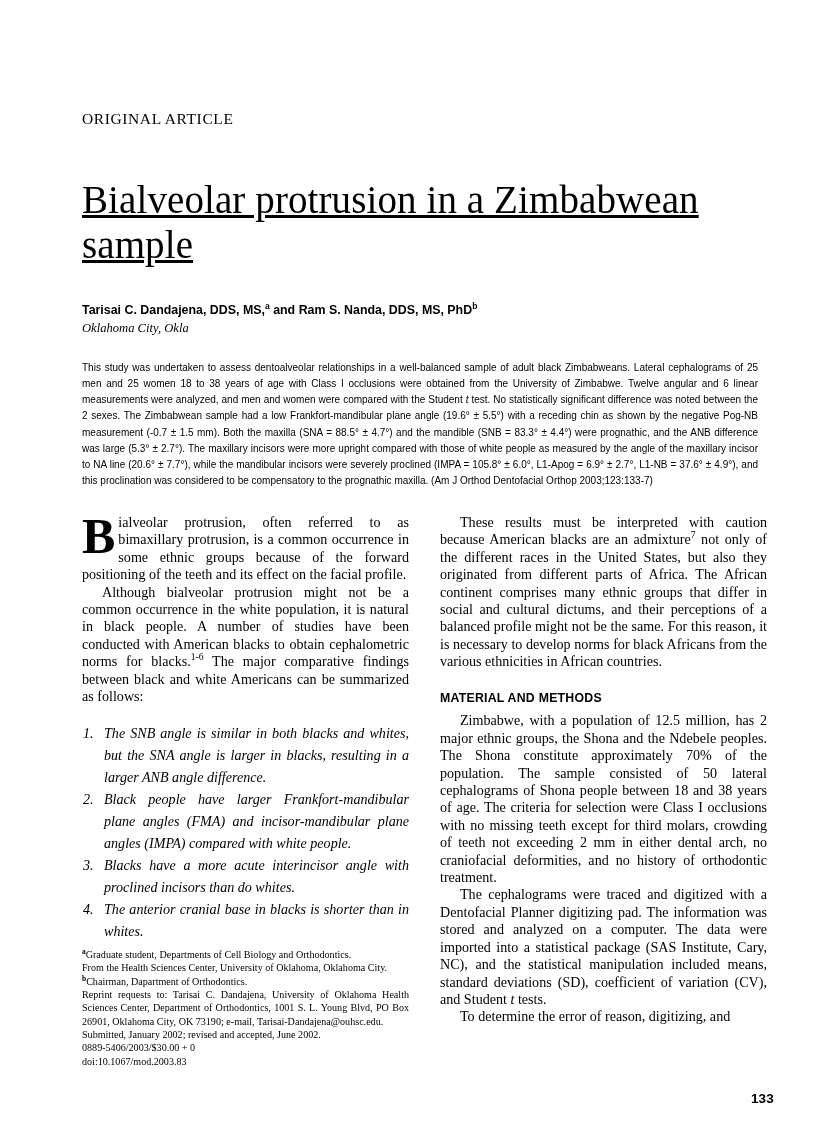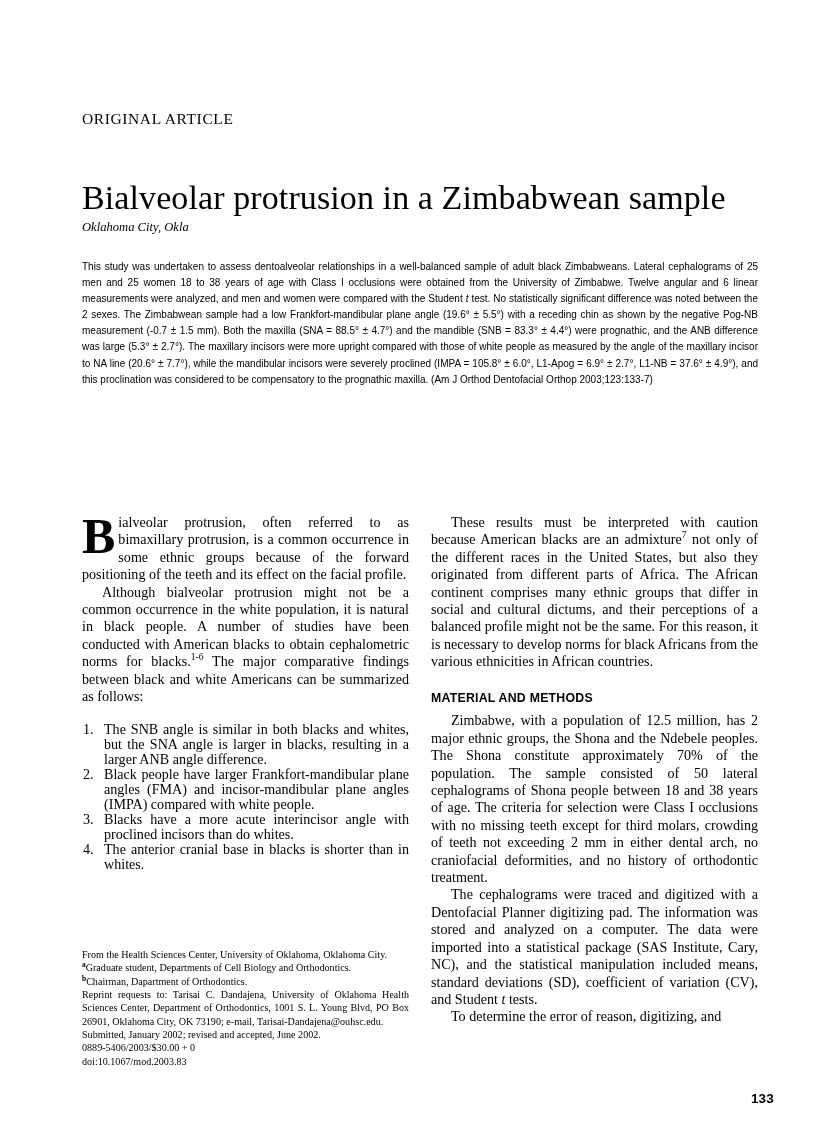--- a/index.html
+++ b/index.html
@@ -31,26 +31,27 @@
   
   .kicker {
     font-family: "Liberation Serif", "DejaVu Serif", serif;
     font-size: 15.5px;
     letter-spacing: 0.6px;
     margin-top: 62px;
     line-height: 1.1;
   }
   .article-title {
     font-family: "Liberation Serif", "DejaVu Serif", serif;
-    font-size: 34px;
+    font-size: 39px;
     font-weight: normal;
     line-height: 1.15;
     margin: 0;
     padding-top: 51px;
     letter-spacing: 0.1px;
+    text-decoration: underline;
   }
   .authors {
     font-family: "Liberation Sans", "DejaVu Sans", sans-serif;
     font-size: 12.4px;
     font-weight: bold;
     margin-top: 35px;
     line-height: 1.25;
   }
   .authors sup {
     font-size: 8.6px;
@@ -85,21 +86,21 @@
     top: 466px;
     width: 676px;
     height: 600px;
   }
   .col {
     position: absolute;
     top: 0;
     width: 327px;
   }
   .col-left  { left: 0px; }
-  .col-right { left: 349px; }
+  .col-right { left: 358px; }
 
   .body-text {
     font-family: "Liberation Serif", "DejaVu Serif", serif;
     font-size: 14.1px;
     line-height: 17.4px;
     text-align: justify;
     text-justify: inter-word;
     margin: 0;
   }
   .body-text.indent { text-indent: 20px; }
@@ -132,25 +133,26 @@
   ol.numlist {
     margin: 17px 0 0 0;
     padding: 0 0 0 0;
     list-style: none;
     counter-reset: nl;
   }
   ol.numlist > li {
     position: relative;
     font-family: "Liberation Serif", "DejaVu Serif", serif;
     font-size: 14.1px;
-    line-height: 15px;
+    line-height: 22px;
     text-align: justify;
     padding-left: 22px;
     margin: 0 0 0 0;
     counter-increment: nl;
+    font-style: italic;
   }
   ol.numlist > li::before {
     content: counter(nl) ".";
     position: absolute;
     left: 1px;
     top: 0;
     font-family: "Liberation Serif", "DejaVu Serif", serif;
     font-size: 14.1px;
   }
 
@@ -200,20 +202,21 @@
 <body>
 
 <div class="page">
 
   <div class="content">
 
     <div class="kicker">ORIGINAL ARTICLE</div>
 
     <h1 class="article-title">Bialveolar protrusion in a Zimbabwean sample</h1>
 
+    <div class="authors"><span>Tarisai C. Dandajena, DDS, MS,</span><sup>a</sup><span> and Ram S. Nanda, DDS, MS, PhD</span><sup>b</sup></div>
 
     <div class="affiliation">Oklahoma City, Okla</div>
 
     <div class="abstract"><span>This study was undertaken to assess dentoalveolar relationships in a well-balanced sample of adult black Zimbabweans. Lateral cephalograms of 25 men and 25 women 18 to 38 years of age with Class I occlusions were obtained from the University of Zimbabwe. Twelve angular and 6 linear measurements were analyzed, and men and women were compared with the Student </span><span class="ital">t</span><span> test. No statistically significant difference was noted between the 2 sexes. The Zimbabwean sample had a low Frankfort-mandibular plane angle (19.6° ± 5.5°) with a receding chin as shown by the negative Pog-NB measurement (-0.7 ± 1.5 mm). Both the maxilla (SNA = 88.5° ± 4.7°) and the mandible (SNB = 83.3° ± 4.4°) were prognathic, and the ANB difference was large (5.3° ± 2.7°). The maxillary incisors were more upright compared with those of white people as measured by the angle of the maxillary incisor to NA line (20.6° ± 7.7°), while the mandibular incisors were severely proclined (IMPA = 105.8° ± 6.0°, L1-Apog = 6.9° ± 2.7°, L1-NB = 37.6° ± 4.9°), and this proclination was considered to be compensatory to the prognathic maxilla. (Am J Orthod Dentofacial Orthop 2003;123:133-7)</span></div>
 
   </div>
 
   <div class="columns">
 
     <div class="col col-left">
@@ -242,22 +245,22 @@
 
       <p class="body-text indent"><span>The cephalograms were traced and digitized with a Dentofacial Planner digitizing pad. The information was stored and analyzed on a computer. The data were imported into a statistical package (SAS Institute, Cary, NC), and the statistical manipulation included means, standard deviations (SD), coefficient of variation (CV), and Student </span><span class="ital">t</span><span> tests.</span></p>
 
       <p class="body-text indent">To determine the error of reason, digitizing, and</p>
 
     </div>
 
   </div>
 
   <div class="footnotes">
+    <p class="nojust"><sup>a</sup><span>Graduate student, Departments of Cell Biology and Orthodontics.</span></p>
     <p class="nojust">From the Health Sciences Center, University of Oklahoma, Oklahoma City.</p>
-    <p class="nojust"><sup>a</sup><span>Graduate student, Departments of Cell Biology and Orthodontics.</span></p>
     <p class="nojust"><sup>b</sup><span>Chairman, Dapartment of Orthodontics.</span></p>
     <p>Reprint requests to: Tarisai C. Dandajena, University of Oklahoma Health Sciences Center, Department of Orthodontics, 1001 S. L. Young Blvd, PO Box 26901, Oklahoma City, OK 73190; e-mail, Tarisai-Dandajena@ouhsc.edu.</p>
     <p class="nojust">Submitted, January 2002; revised and accepted, June 2002.</p>
     <p class="nojust">0889-5406/2003/$30.00 + 0</p>
     <p class="nojust">doi:10.1067/mod.2003.83</p>
   </div>
 
   <div class="page-number">133</div>
 
 </div>

